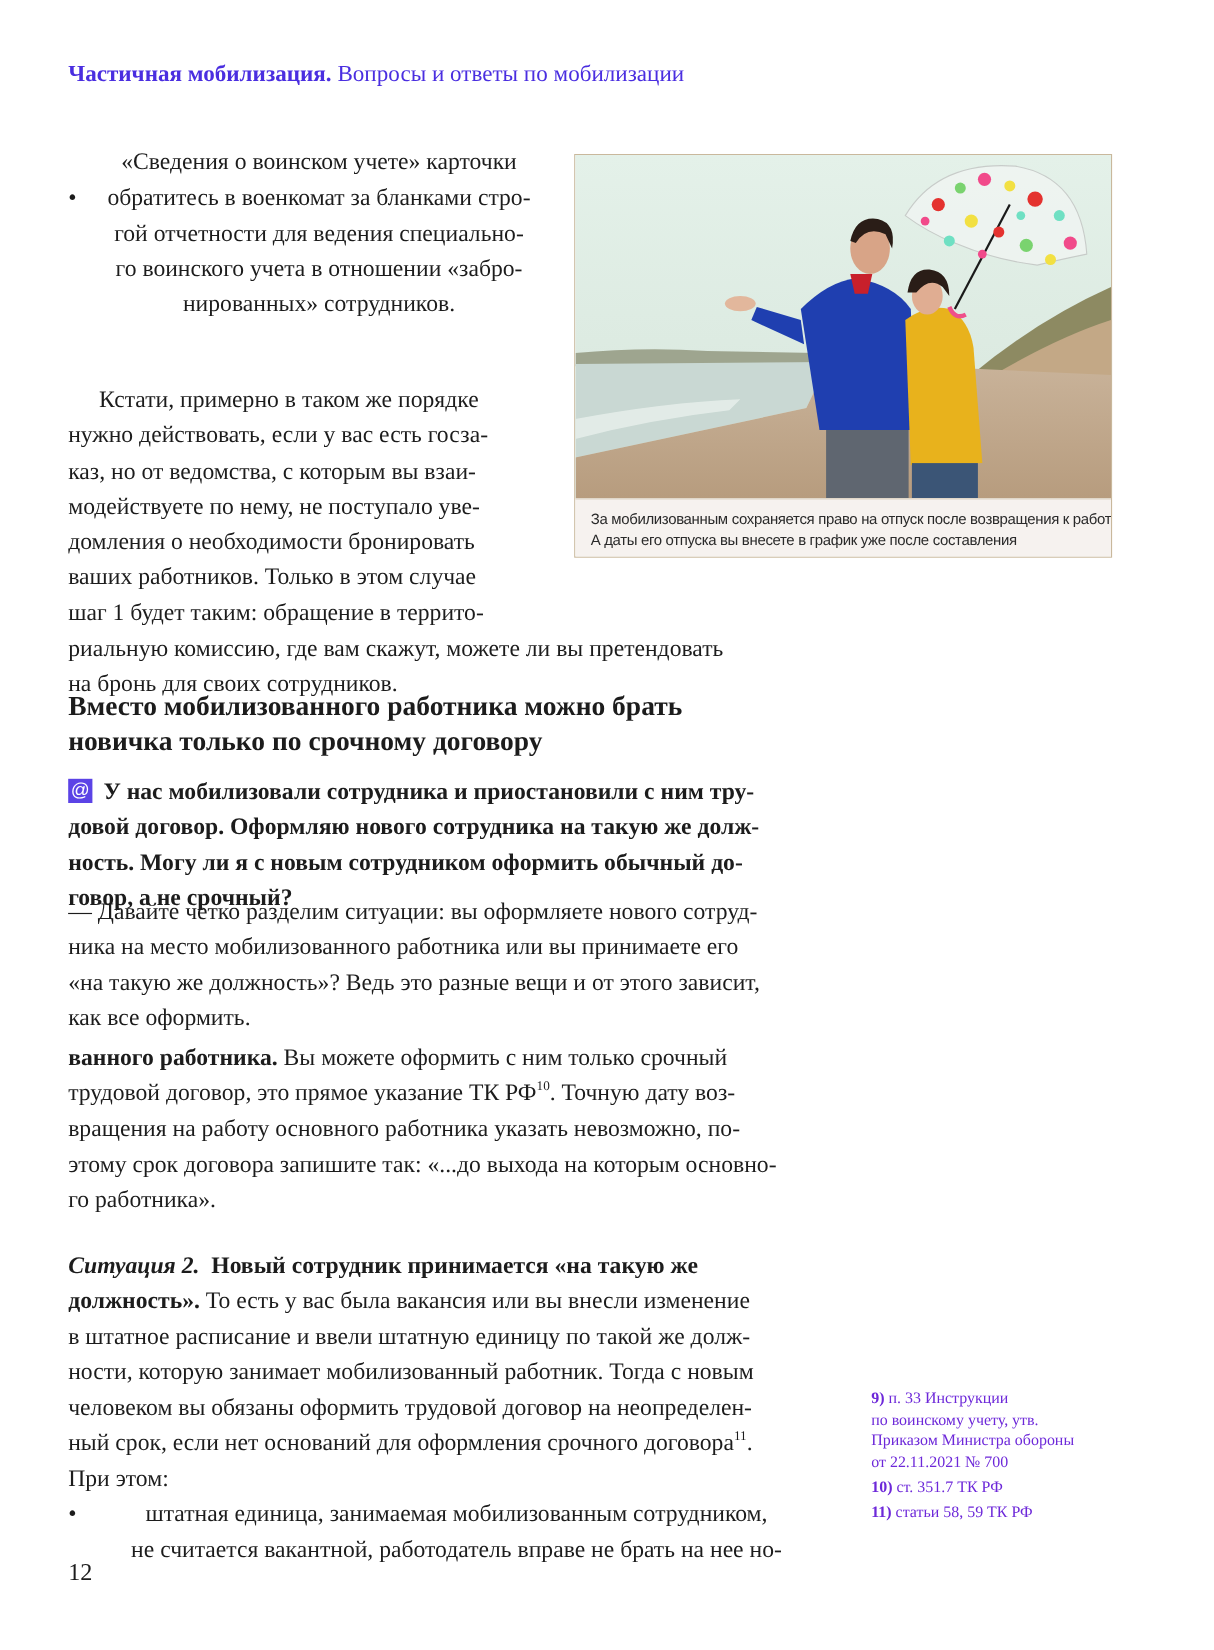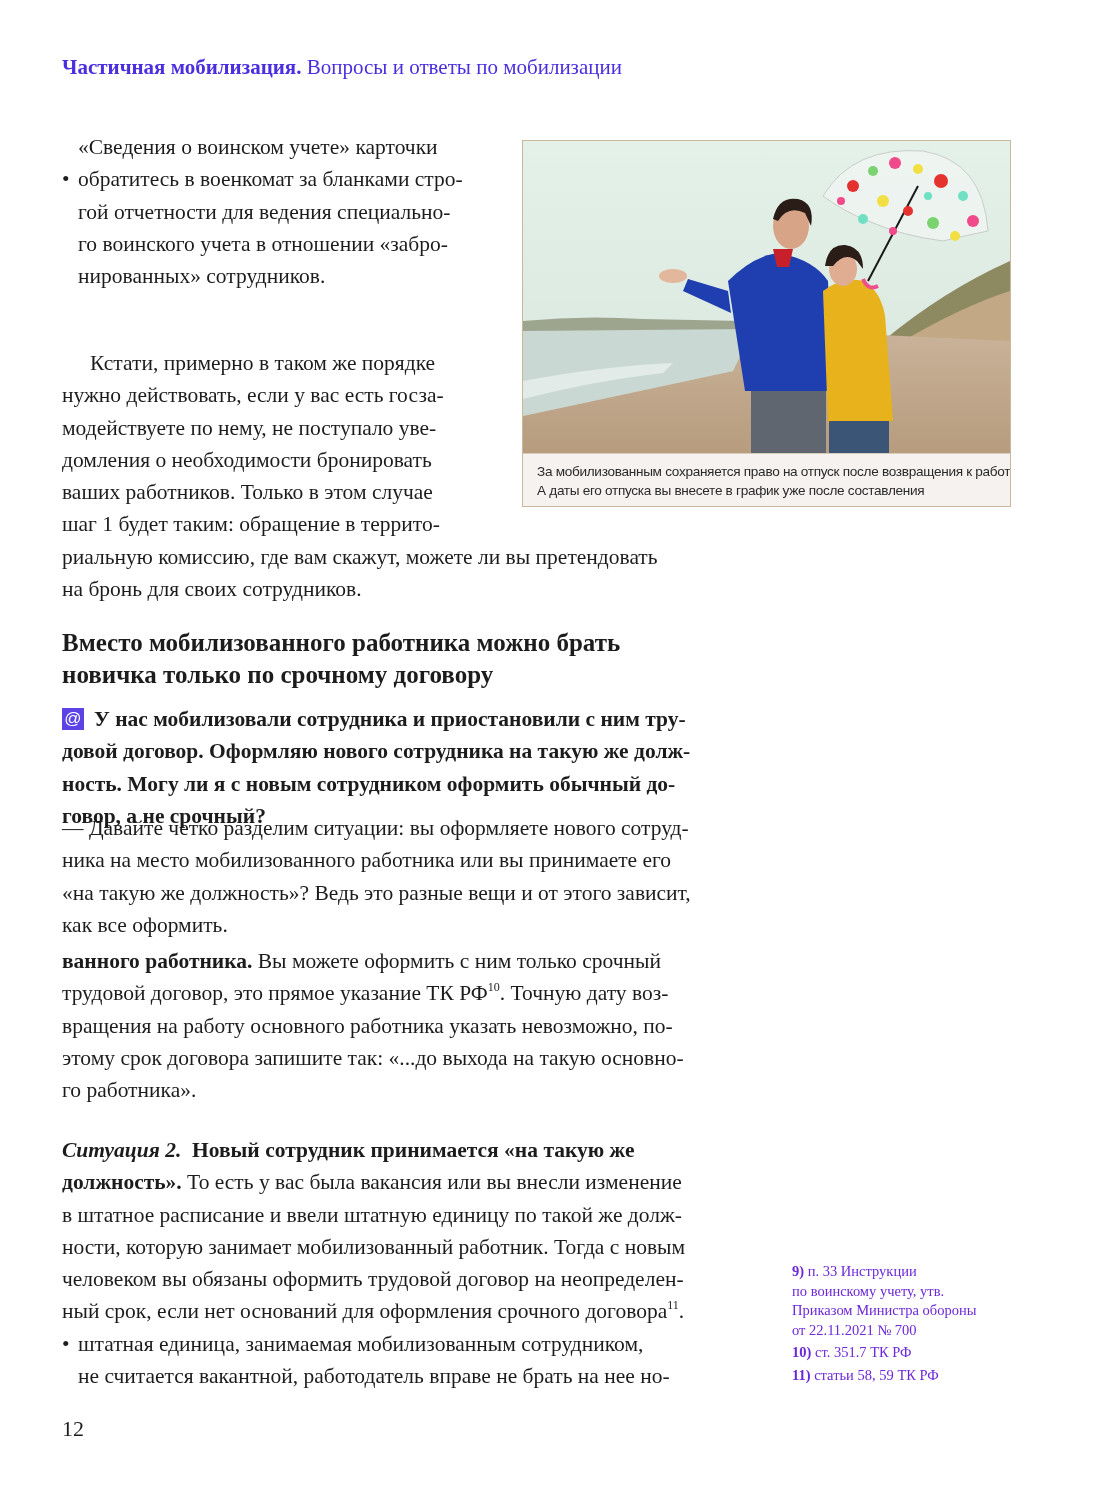--- a/index.html
+++ b/index.html
@@ -11,21 +11,21 @@
       font-family: Liberation Serif, serif; font-size: 21px; color: #4a2ee0;
       white-space: nowrap;
     }
     .running-header .bold { font-weight: bold; }
 
     .body-text {
       font-family: "Liberation Serif", serif;
       font-size: 21.5px; line-height: 32.3px; color: #1c1c1c;
     }
     .line { display: block; white-space: nowrap; }
-    .indent { padding-left: 16px; }
+    .indent { padding-left: 16px; text-align: center; }
 
     .block-top { position: absolute; left: 62px; top: 131px; width: 440px; }
     .bullet-line { position: relative; }
     .bullet-dot { position: absolute; left: 0; }
 
     .block-kstati { position: absolute; left: 62px; top: 347px; width: 700px; }
 
     .figure {
       position: absolute; left: 522px; top: 140px; width: 489px; height: 367px;
       border: 1px solid #c9b89c;
@@ -88,20 +88,21 @@
     <span class="line indent">обратитесь в военкомат за бланками стро-</span>
     <span class="line indent">гой отчетности для ведения специально-</span>
     <span class="line indent">го воинского учета в отношении «забро-</span>
     <span class="line indent">нированных» сотрудников.</span>
   </div>
 </div>
 
 <div class="block-kstati body-text">
   <span class="line" style="padding-left:28px">Кстати, примерно в таком же порядке</span>
   <span class="line">нужно действовать, если у вас есть госза-</span>
+  <span class="line">каз, но от ведомства, с которым вы взаи-</span>
   <span class="line">модействуете по нему, не поступало уве-</span>
   <span class="line">домления о необходимости бронировать</span>
   <span class="line">ваших работников. Только в этом случае</span>
   <span class="line">шаг 1 будет таким: обращение в террито-</span>
   <span class="line">риальную комиссию, где вам скажут, можете ли вы претендовать</span>
   <span class="line">на бронь для своих сотрудников.</span>
 </div>
 
 <div class="figure">
   <div class="photo" title="Мужчина в синей куртке и женщина в желтой куртке с прозрачным зонтом в горошек на пляже">
@@ -188,31 +189,32 @@
   <span class="line">—  Давайте четко разделим ситуации: вы оформляете нового сотруд-</span>
   <span class="line">ника на место мобилизованного работника или вы принимаете его</span>
   <span class="line">«на такую же должность»? Ведь это разные вещи и от этого зависит,</span>
   <span class="line">как все оформить.</span>
 </div>
 
 <div class="situation1 body-text">
   <span class="line"><span class="sit-bold">ванного работника.</span><span> Вы можете оформить с ним только срочный</span></span>
   <span class="line"><span>трудовой договор, это прямое указание ТК РФ</span><sup>10</sup><span>. Точную дату воз-</span></span>
   <span class="line">вращения на работу основного работника указать невозможно, по-</span>
-  <span class="line">этому срок договора запишите так: «...до выхода на такую основно-</span>
+  <span class="line">этому срок договора запишите так: «...до выхода на которым основно-</span>
   <span class="line">го работника».</span>
 </div>
 
 <div class="situation2 body-text">
   <span class="line"><span class="sit-label">Ситуация 2.</span>&nbsp; <span class="sit-bold">Новый сотрудник принимается «на такую же</span></span>
   <span class="line"><span class="sit-bold">должность».</span><span> То есть у вас была вакансия или вы внесли изменение</span></span>
   <span class="line">в штатное расписание и ввели штатную единицу по такой же долж-</span>
   <span class="line">ности, которую занимает мобилизованный работник. Тогда с новым</span>
   <span class="line">человеком вы обязаны оформить трудовой договор на неопределен-</span>
   <span class="line"><span>ный срок, если нет оснований для оформления срочного договора</span><sup>11</sup><span>.</span></span>
+  <span class="line">При этом:</span>
   <div class="bullet-line">
     <span class="bullet-dot">•</span>
     <span class="line indent">штатная единица, занимаемая мобилизованным сотрудником,</span>
     <span class="line indent">не считается вакантной, работодатель вправе не брать на нее но-</span>
   </div>
 </div>
 
 <div class="footnotes">
   <div class="footnote">
     <span class="line"><span class="fn-num">9)</span> <span>п. 33 Инструкции</span></span>

